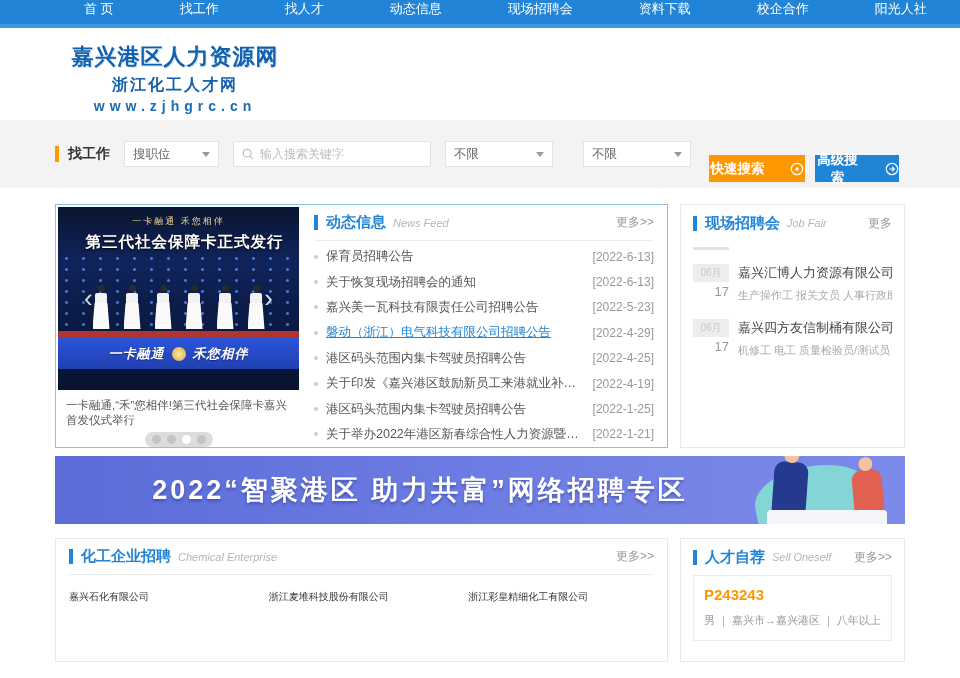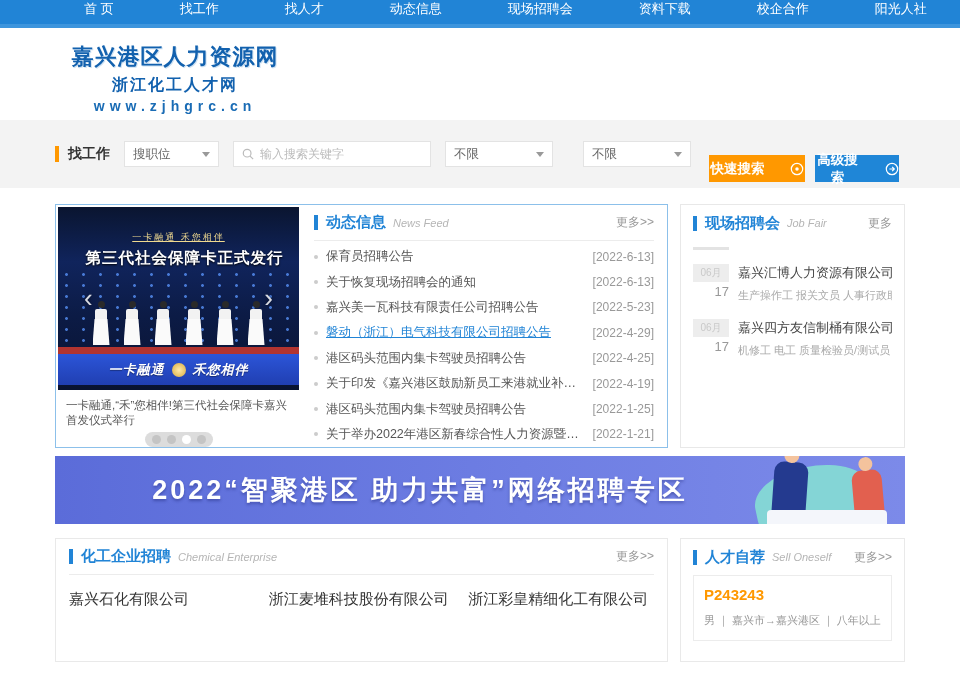--- a/index.html
+++ b/index.html
@@ -53,21 +53,21 @@
   .main-box { width:613px; height:244px; border:1px solid #8cc0ea; display:flex; background:#fff; }
   .panel-header { display:flex; align-items:center; height:36px; }
   .panel-header .bar { width:4px; height:15px; background:#2184d6; margin-right:8px; }
   .ptitle { color:#2184d6; font-size:15px; font-weight:bold; }
   .psub { color:#b5b5b5; font-size:11px; margin-left:7px;font-style:italic; }
   .more { margin-left:auto; color:#999; font-size:12px; text-decoration:none; cursor:pointer; }
 
   
   .carousel { width:245px; display:flex; flex-direction:column; }
   .slide { position:relative; margin:2px; height:184px; background:linear-gradient(#0a1530 0%,#10245c 30%,#0c1b45 60%,#091331 100%); overflow:hidden; }
-  .slide-tagline { color:#efd98f; font-size:9px; text-align:center; padding-top:24px; letter-spacing:2px;text-decoration:underline; }
+  .slide-tagline { color:#efd98f; font-size:9px; text-align:center; padding-top:8px; letter-spacing:2px; }
   .slide-title { color:#fff; font-size:15.5px; font-weight:bold; text-align:center; margin-top:4px;
     letter-spacing:1px; text-shadow:0 1px 2px #000;padding-left:12px; }
   .slide-stage { height:78px; position:relative;
     background-image:radial-gradient(circle, rgba(90,150,255,.75) 1px, transparent 1.8px);
     background-size:17px 11px; display:flex; align-items:flex-end; justify-content:center; gap:14px;
     padding-bottom:2px; }
   .figure { width:17px; display:flex; flex-direction:column; align-items:center; }
   .figure .head { width:7px; height:7px; border-radius:50%; background:#2a2a2a; }
   .figure .body { width:12px; height:10px; background:#f2f2f2; border-radius:2px 2px 0 0; margin-top:1px; }
   .figure .podium { width:17px; height:26px; background:#fafafa;
@@ -138,21 +138,21 @@
   .b2-p2::before { content:""; position:absolute; top:-13px; left:8px; width:14px; height:14px;
     border-radius:50%; background:#f4c39d; }
   .b2-desk { position:absolute; right:4px; bottom:0; width:120px; height:14px; background:#f4f6fb;
     border-radius:4px 4px 0 0; }
 
   
   .bottom-row { display:flex; gap:12px; margin-top:14px; }
   .chem-panel { width:613px; border:1px solid #e9e9e9; padding:0 13px 20px 13px; background:#fff; }
   .chem-panel .panel-header { border-bottom:1px solid #ececec; }
   .chem-grid { display:grid; grid-template-columns:1fr 1fr 1fr; padding-top:15px; column-gap:14px; }
-  .c-name { font-size:15px; color:#333; white-space:nowrap; overflow:hidden; cursor:pointer; }
+  .c-name { font-size:10px; color:#333; white-space:nowrap; overflow:hidden; cursor:pointer; }
   .talent-panel { width:225px; border:1px solid #e9e9e9; padding:0 12px 20px 12px; background:#fff; }
   .talent-card { border:1px solid #ececec; padding:10px 10px 12px 10px; cursor:pointer; }
   .t-id { color:#ff9800; font-size:15px; font-weight:bold; }
   .t-detail { font-size:11px; color:#999; margin-top:10px; white-space:nowrap; overflow:hidden; }
 </style>
 </head>
 <body>
 
 <div class="page">
 

